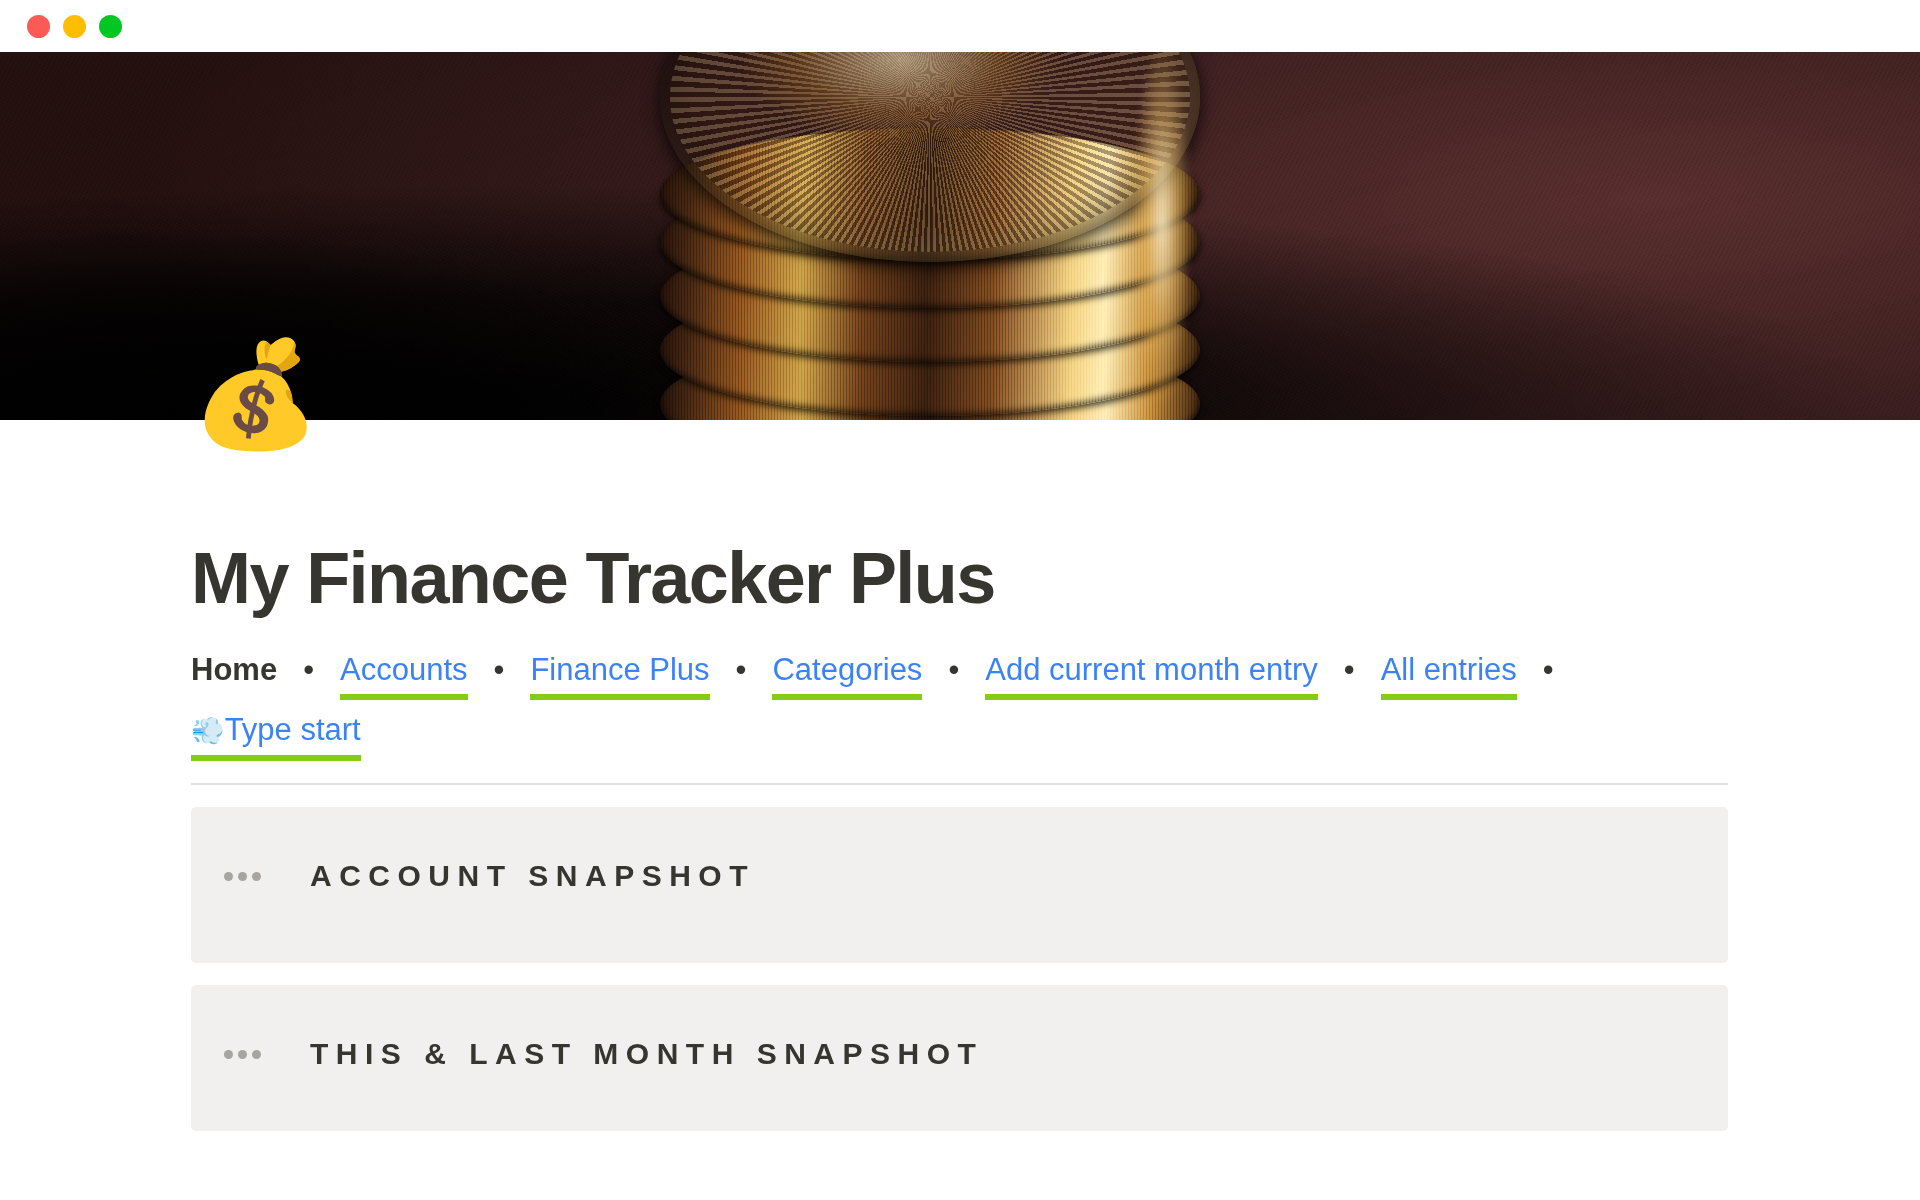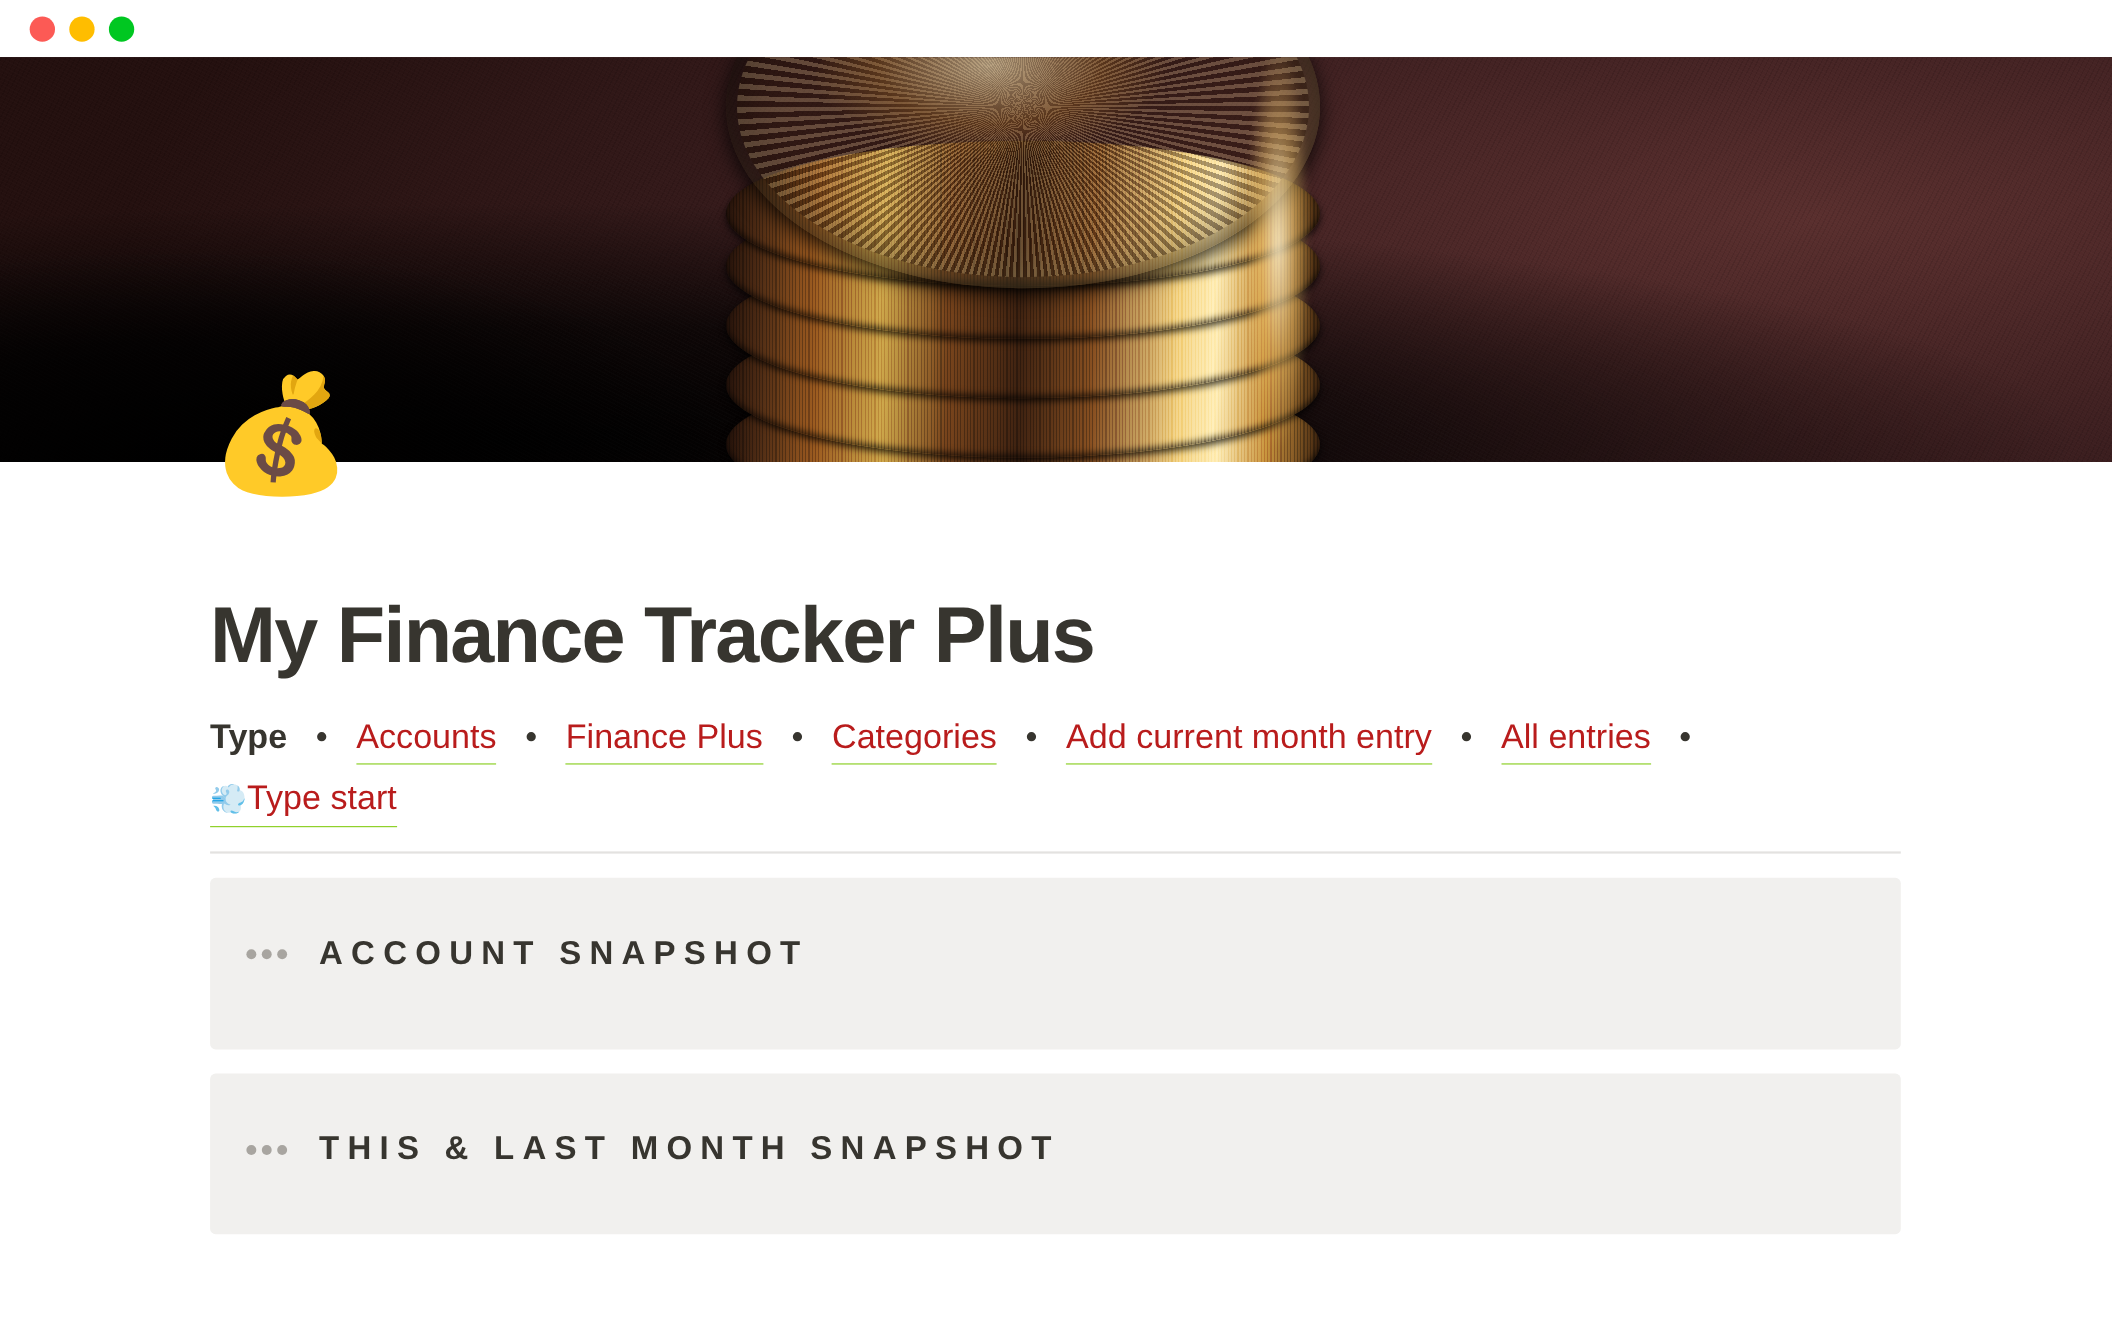--- a/index.html
+++ b/index.html
@@ -180,23 +180,23 @@
     flex-wrap: wrap;
     align-items: baseline;
     column-gap: 0;
     row-gap: 6px;
     max-width: 1520px;
     margin-bottom: 22px;
   }
   .nav-link {
     font-size: 31px;
     line-height: 48px;
-    color: #b91c1c;
+    color: #3b82f6;
     text-decoration: none;
-    border-bottom: 1px solid #84cc16;
+    border-bottom: 6px solid #84cc16;
     cursor: pointer;
     white-space: nowrap;
   }
   .nav-link.current {
     color: #37352f;
     font-weight: 700;
     border-bottom: none;
   }
   .nav-sep {
     font-size: 31px;
@@ -243,21 +243,21 @@
     height: 9px;
     border-radius: 50%;
     background: #a8a5a0;
     display: block;
   }
   .section-title {
     font-size: 30px;
     font-weight: 700;
     color: #37352f;
     letter-spacing: 7.5px;
-    margin-left: 15px;
+    margin-left: 35px;
     white-space: nowrap;
   }
   .section-card.tall { padding-bottom: 60px; }
 </style>
 </head>
 <body>
 
 <div class="titlebar">
   <span class="dot red"></span>
   <span class="dot yellow"></span>
@@ -284,21 +284,21 @@
 <div class="page">
 
   <div class="page-emoji">💰</div>
 
   <div class="content">
 
     <h1 class="page-title">My Finance Tracker Plus</h1>
 
     <div class="nav">
 
-      <a class="nav-link current">Type</a>
+      <a class="nav-link current">Home</a>
 
       <span class="nav-sep">•</span>
 
       <a class="nav-link">Accounts</a>
 
       <span class="nav-sep">•</span>
 
       <a class="nav-link">Finance Plus</a>
 
       <span class="nav-sep">•</span>

